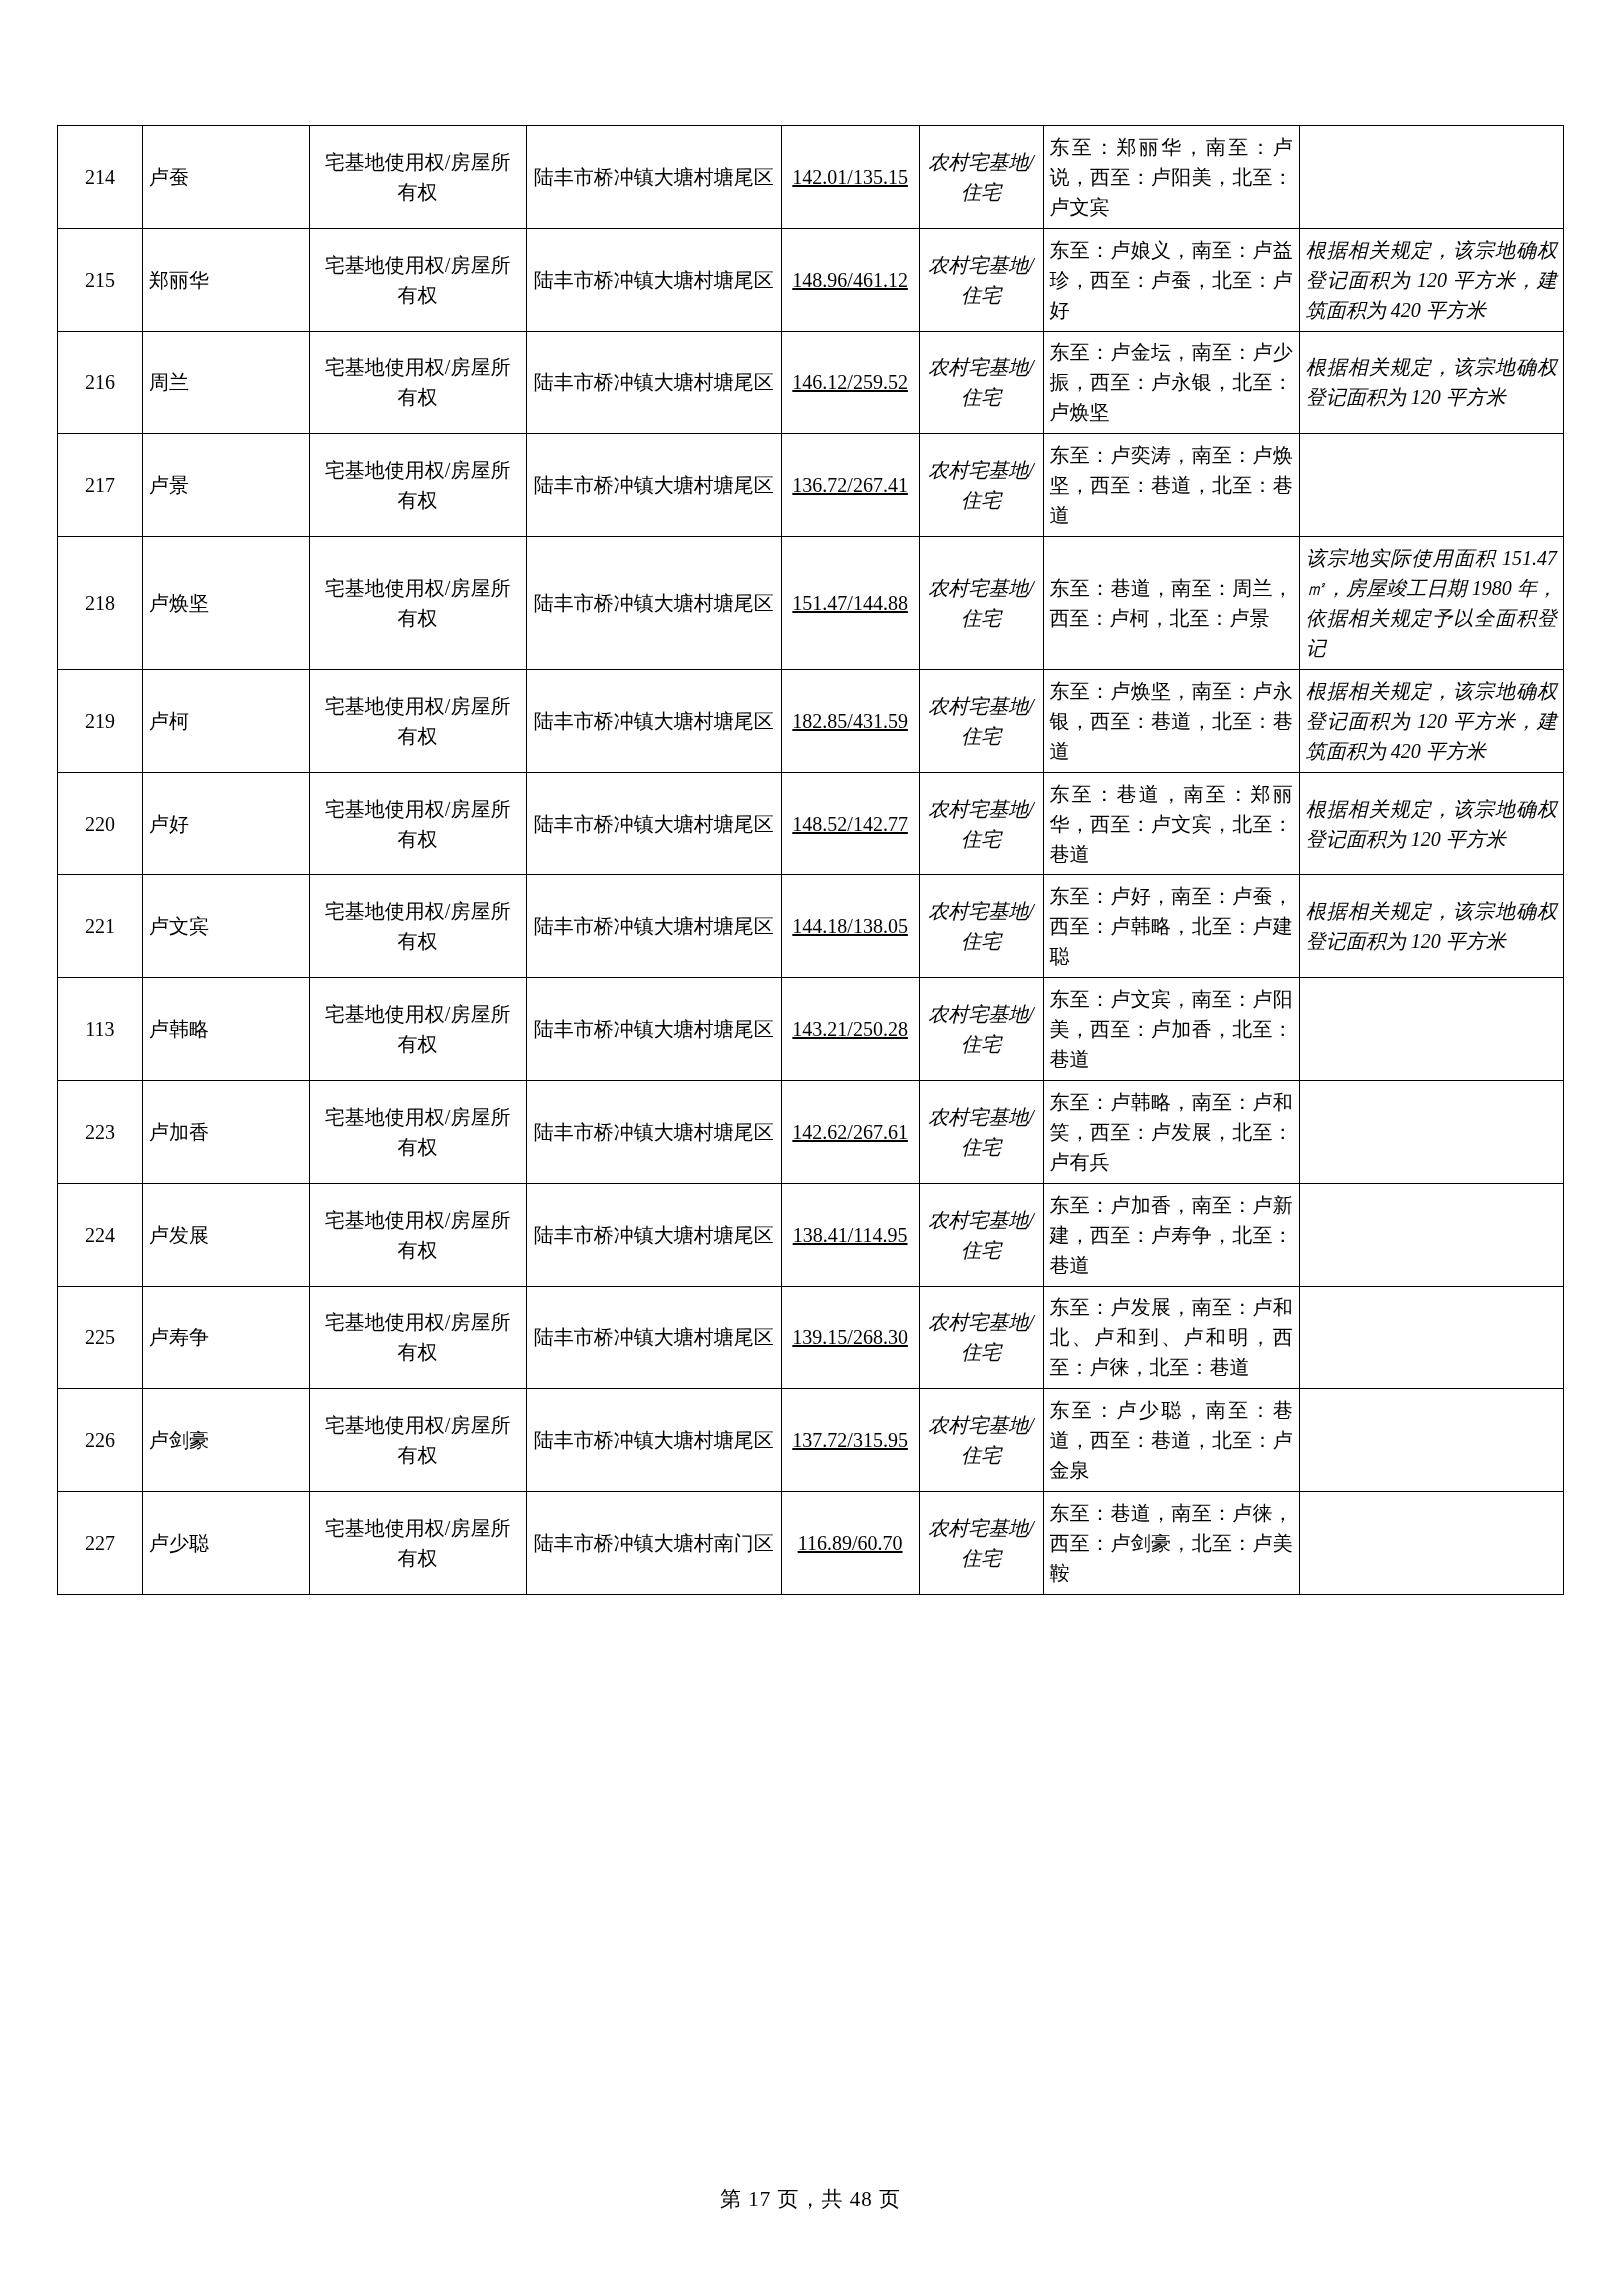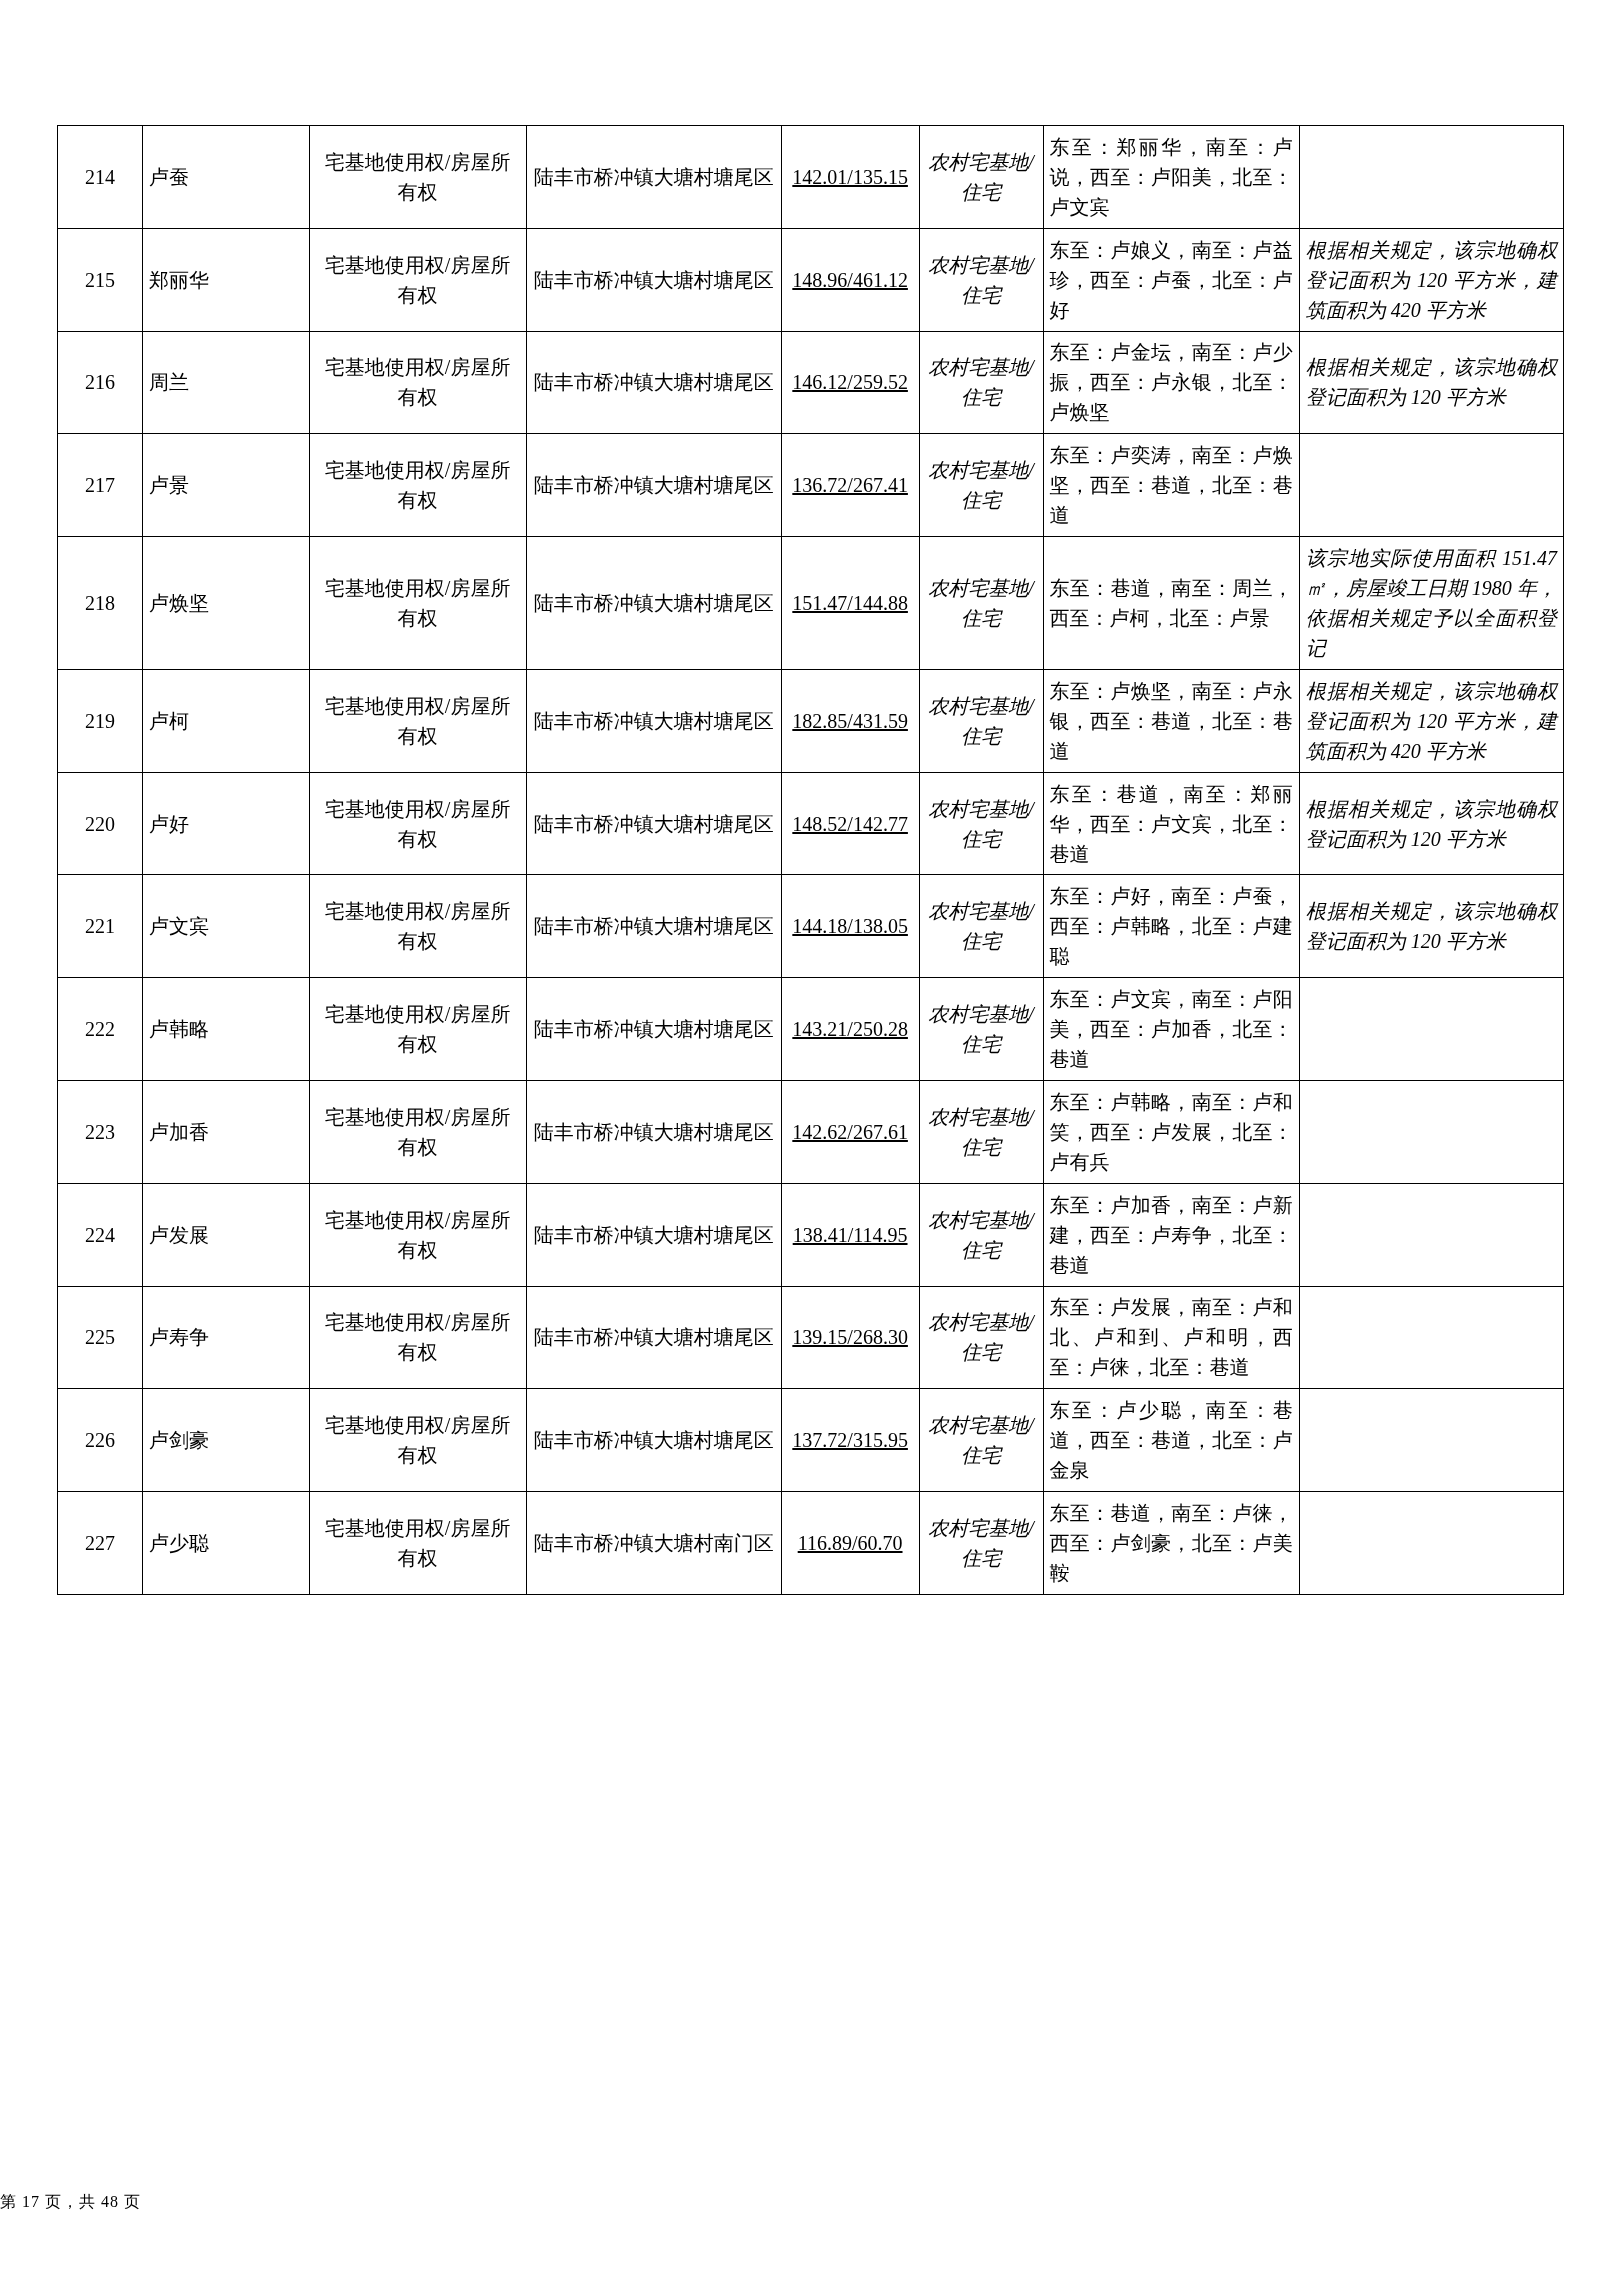--- a/index.html
+++ b/index.html
@@ -49,22 +49,22 @@
   .cell-area { text-align: center; text-decoration: underline; }
   .cell-use  { text-align: center; font-style: italic; }
   .cell-bound{ text-align: justify; text-align-last: left; }
   .cell-note { text-align: justify; text-align-last: left; font-style: italic; }
 
   .footer {
     position: absolute;
     left: 0;
     right: 0;
     bottom: 80px;
-    text-align: left;
-    font-size: 16px;
+    text-align: center;
+    font-size: 21px;
     letter-spacing: 1px;
   }
 </style>
 </head>
 <body>
 
 <div class="page">
   <table class="reg-table">
     <colgroup>
       <col class="c-no">
@@ -151,21 +151,21 @@
           <td class="cell-no">221</td>
           <td class="cell-name">卢文宾</td>
           <td class="cell-right">宅基地使用权/房屋所有权</td>
           <td class="cell-addr">陆丰市桥冲镇大塘村塘尾区</td>
           <td class="cell-area">144.18/138.05</td>
           <td class="cell-use">农村宅基地/住宅</td>
           <td class="cell-bound">东至：卢好，南至：卢蚕，西至：卢韩略，北至：卢建聪</td>
           <td class="cell-note">根据相关规定，该宗地确权登记面积为 120 平方米</td>
         </tr>
         <tr>
-          <td class="cell-no">222</td>
+          <td class="cell-no">113</td>
           <td class="cell-name">卢韩略</td>
           <td class="cell-right">宅基地使用权/房屋所有权</td>
           <td class="cell-addr">陆丰市桥冲镇大塘村塘尾区</td>
           <td class="cell-area">143.21/250.28</td>
           <td class="cell-use">农村宅基地/住宅</td>
           <td class="cell-bound">东至：卢文宾，南至：卢阳美，西至：卢加香，北至：巷道</td>
           <td class="cell-note"></td>
         </tr>
         <tr>
           <td class="cell-no">223</td>

